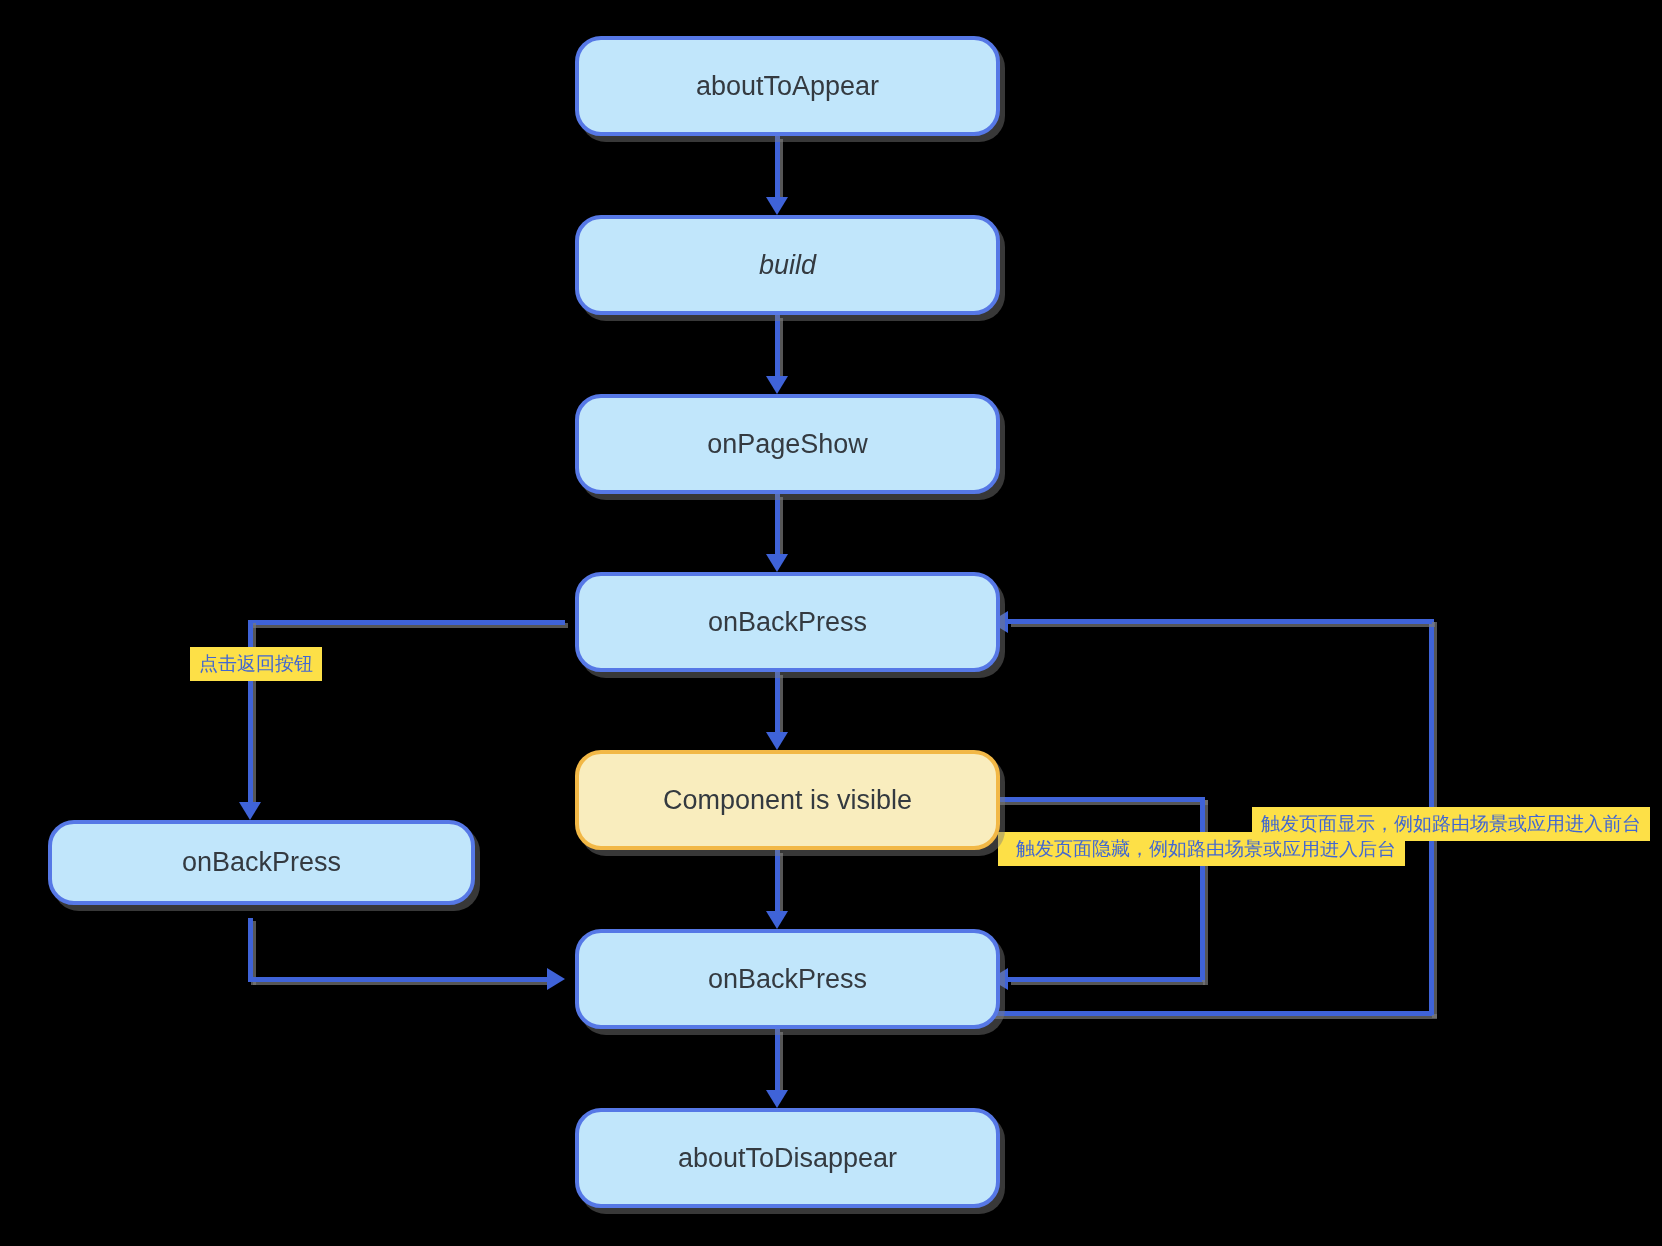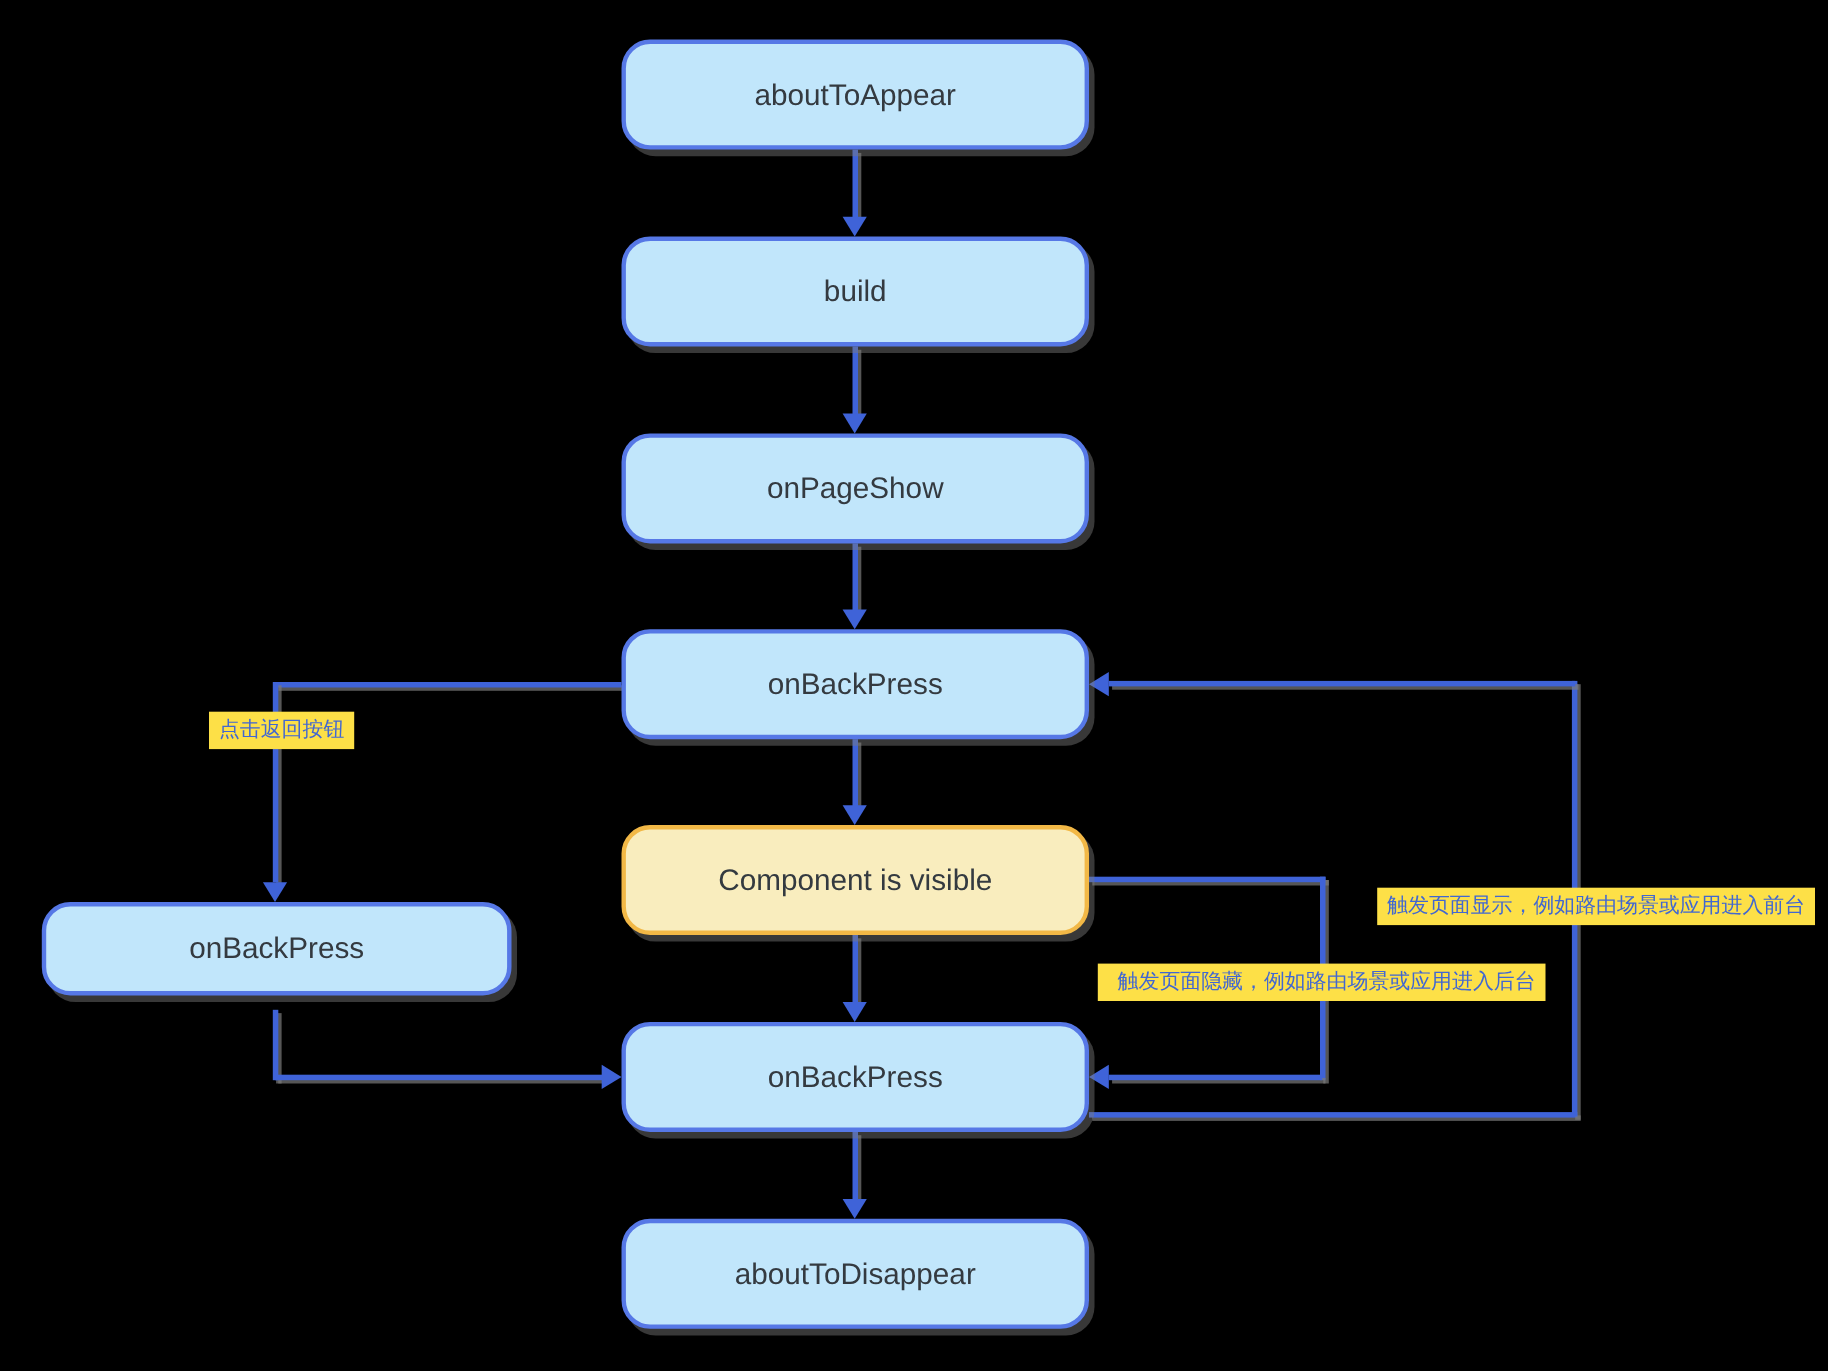--- a/index.html
+++ b/index.html
@@ -14,20 +14,21 @@
   .node{
     position:absolute;
     box-sizing:border-box;
     width:425px;height:100px;
     background:var(--node-fill,#c1e6fb);
     border:4px solid var(--node-border,#5678e6);
     border-radius:26px;
     display:flex;align-items:center;justify-content:center;
     font-size:27px;color:#343a40;
     box-shadow:5px 6px 0 rgba(125,125,125,0.45);
+    margin-left:10px;
   }
   .node.highlight{
     background:var(--highlight-fill,#f9edbe);
     border-color:var(--highlight-border,#f2b846);
   }
   
   .hline,.vline{
     position:absolute;
     background:var(--line-color,#3f63d8);
     box-shadow:3px 3px 0 rgba(122,122,122,0.7);
@@ -106,27 +107,27 @@
   <div class="vline" style="left:1200px;top:797px;height:185px;"></div>
   <div class="hline" style="left:1008px;top:977px;width:194px;"></div>
   <div class="arrow left" style="left:990px;top:968px;"></div>
 
   <div class="hline" style="left:990px;top:1011px;width:444px;"></div>
   <div class="vline" style="left:1429px;top:619px;height:396px;"></div>
   <div class="hline" style="left:1008px;top:619px;width:424px;"></div>
   <div class="arrow left" style="left:990px;top:611px;"></div>
 
   <div class="edge-label" style="left:190px;top:647px;">点击返回按钮</div>
-  <div class="edge-label" style="left:998px;top:876px;padding-left:18px;">触发页面隐藏，例如路由场景或应用进入后台</div>
+  <div class="edge-label" style="left:998px;top:832px;padding-left:18px;">触发页面隐藏，例如路由场景或应用进入后台</div>
   <div class="edge-label" style="left:1252px;top:807px;">触发页面显示，例如路由场景或应用进入前台</div>
 
   <div class="node" style="left:565px;top:36px;">
     <span>aboutToAppear</span>
   </div>
-  <div class="node" style="left:565px;top:215px;">
+  <div class="node" style="left:565px;top:215px;font-style:italic;">
     <span>build</span>
   </div>
   <div class="node" style="left:565px;top:394px;">
     <span>onPageShow</span>
   </div>
   <div class="node" style="left:565px;top:572px;">
     <span>onBackPress</span>
   </div>
   <div class="node highlight" style="left:565px;top:750px;">
     <span>Component is visible</span>

